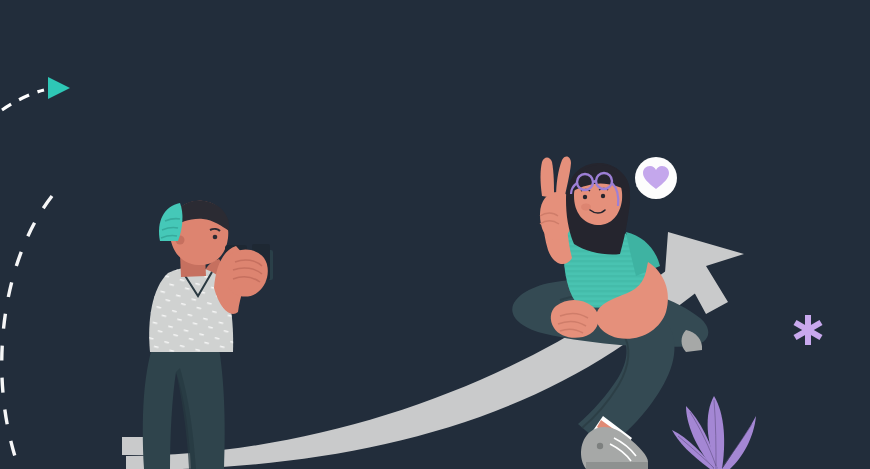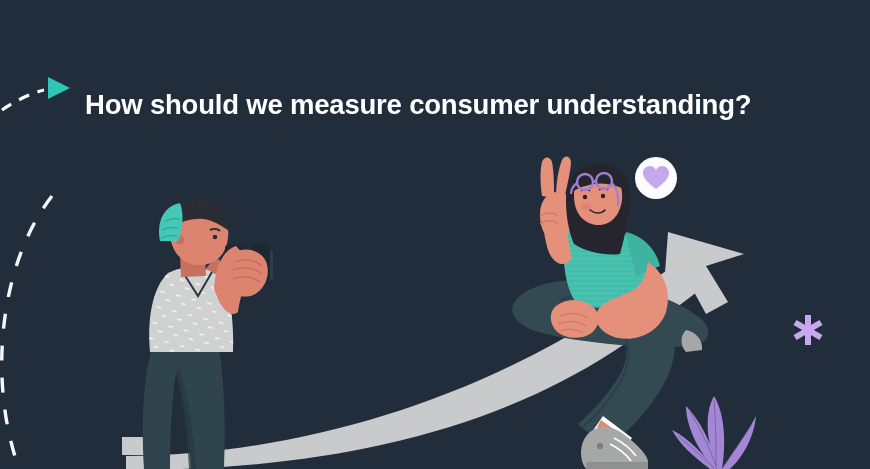--- a/index.html
+++ b/index.html
@@ -245,15 +245,14 @@
   </svg>
 
   <svg id="bullet-dash" viewBox="0 0 60 60" aria-hidden="true">
     <path d="M2 52 C 14 44 28 36 44 32" fill="none" stroke="#ffffff" stroke-width="3.2" stroke-dasharray="11 9" stroke-linecap="butt"></path>
   </svg>
 
   <svg id="bullet-triangle" viewBox="0 0 30 30" aria-hidden="true">
     <path d="M4 4 L 26 15 L 4 26 Z" fill="#2ec7b6"></path>
   </svg>
 
-  <h1 id="headline-text" class="no-sel">How should we measure consumer understanding?</h1>
 
 </div>
 
 </body></html>

